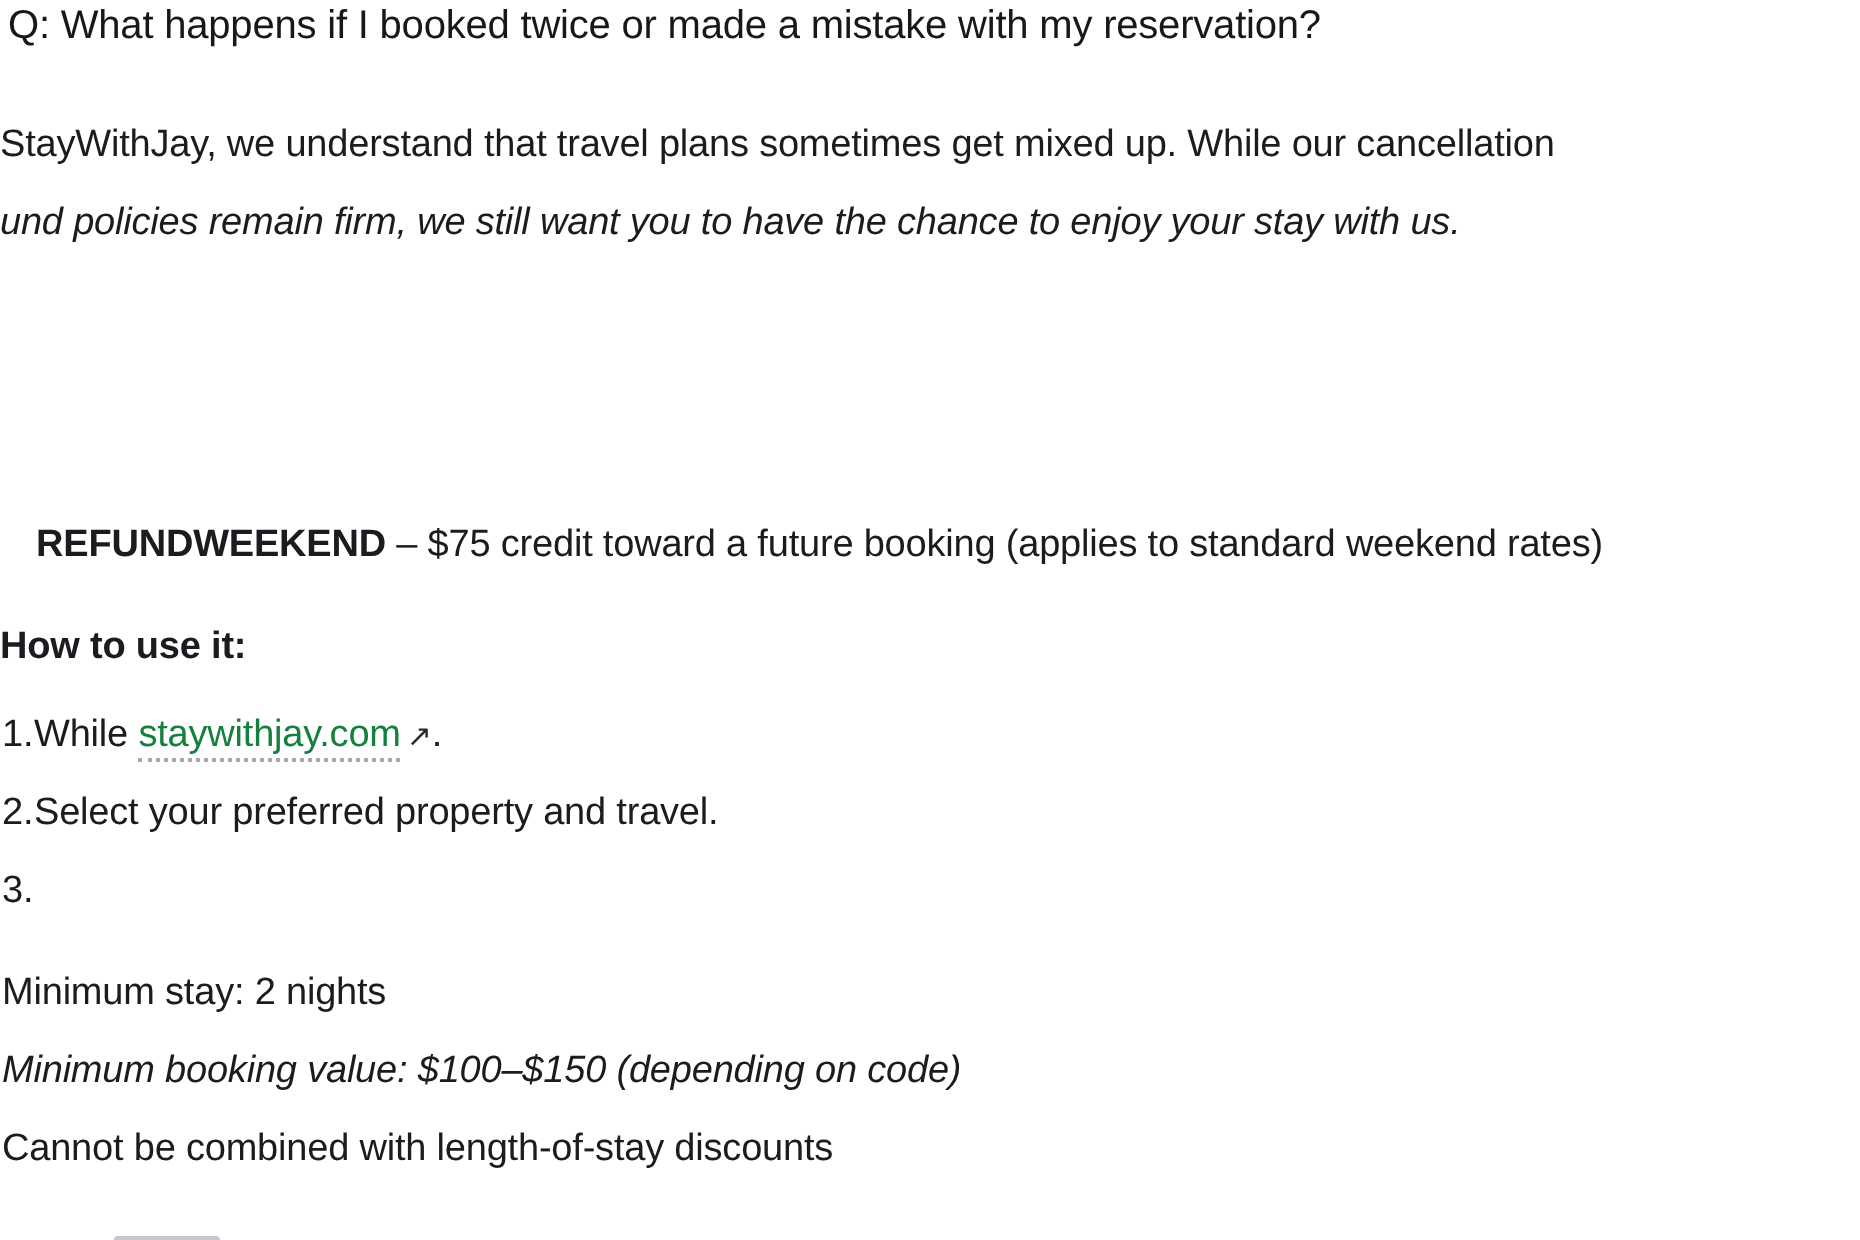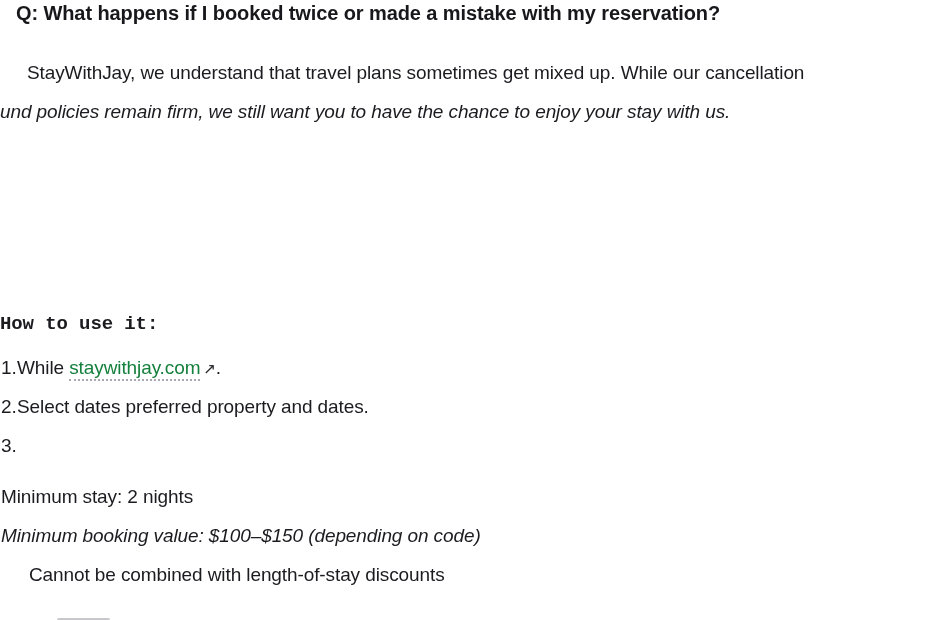--- a/index.html
+++ b/index.html
@@ -19,41 +19,41 @@
   }
   .line {
     position: absolute;
     white-space: nowrap;
     font-size: 19px;
     line-height: 26px;
   }
   .q-heading {
     position: absolute;
     top: 0px;
-    left: 16px;
+    left: 4px;
     margin: 0;
     white-space: nowrap;
     font-size: 20px;
     line-height: 26px;
-    font-weight: 700;
+    font-weight: 400;
     color: #18181c;
   }
   .bold { font-weight: 700; }
-  .intro-1 { top: 60px; left: 0px; padding-left: 27px; }
+  .intro-1 { top: 60px; left: 0px; }
   .intro-2 { top: 99px; left: 0px; font-style: italic; }
   .offer   { top: 160px; left: 1px; }
   .coupon-1 { top: 221px; left: 18px; }
   .coupon-2 { top: 260px; left: 18px; }
-  .howto    { top: 311px; left: 0px; font-weight: 700; font-family: Liberation Mono, monospace; }
+  .howto    { top: 311px; left: 0px; font-weight: 700; }
   .step-1 { top: 355px; left: 17px; }
   .step-2 { top: 394px; left: 17px; }
   .step-3 { top: 433px; left: 17px; }
   .term-1 { top: 484px; left: 1px; }
   .term-2 { top: 523px; left: 1px; font-style: italic; }
-  .term-3 { top: 562px; left: 1px; padding-left: 28px; }
+  .term-3 { top: 562px; left: 1px; }
   .step-marker {
     position: absolute;
     left: -16px;
     top: 0;
     color: #1b1b20;
   }
   .site-link {
     color: #15803d;
     text-decoration: none;
     border-bottom: 2px dotted #a8a8ae;
@@ -83,29 +83,32 @@
   <h2 class="q-heading">Q: What happens if I booked twice or made a mistake with my reservation?</h2>
 
   <div class="line intro-1">
     <span>StayWithJay, we understand that travel plans sometimes get mixed up. While our cancellation</span>
   </div>
   <div class="line intro-2">
     <span>und policies remain firm, we still want you to have the chance to enjoy your stay with us.</span>
   </div>
 
 
+  <div class="line coupon-2">
+    <span class="bold">REFUNDWEEKEND</span><span> – $75 credit toward a future booking (applies to standard weekend rates)</span>
+  </div>
 
   <div class="line howto">How to use it:</div>
 
   <div class="line step-1">
     <span class="step-marker">1.</span><span>While </span><a class="site-link">staywithjay.com</a><span class="ext-icon">↗</span><span>.</span>
   </div>
 
   <div class="line step-2">
-    <span class="step-marker">2.</span><span>Select dates preferred property and dates.</span>
+    <span class="step-marker">2.</span><span>Select your preferred property and travel.</span>
   </div>
 
   <div class="line step-3">
     <span class="step-marker">3.</span>
   </div>
 
   <div class="line term-1">Minimum stay: 2 nights</div>
   <div class="line term-2">Minimum booking value: $100–$150 (depending on code)</div>
   <div class="line term-3">Cannot be combined with length-of-stay discounts</div>
 

